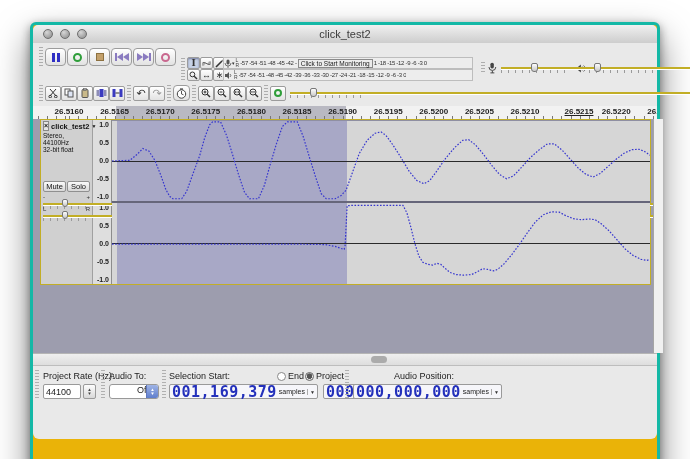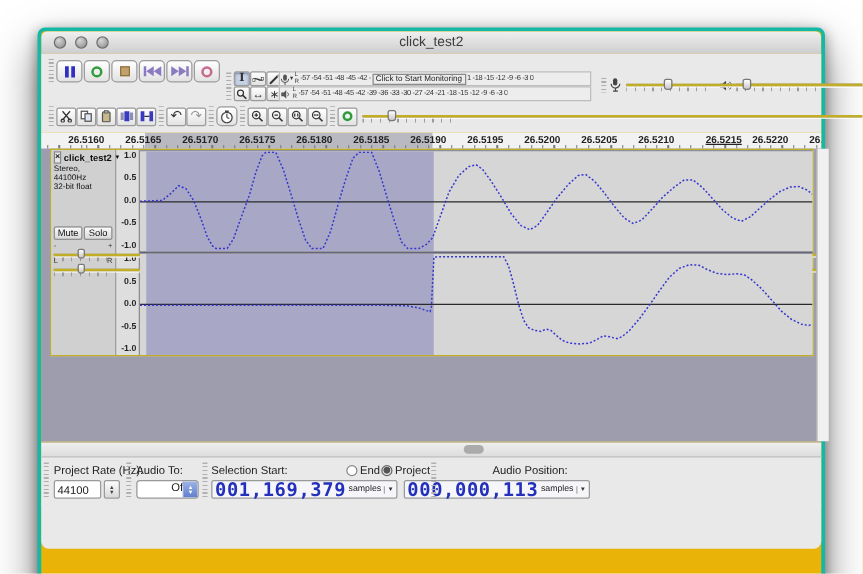--- a/index.html
+++ b/index.html
@@ -503,18 +503,25 @@
       <div class="numfield" style="margin-left:5px;">
         <span class="digits">000,000,113</span>
         <span class="unit">samples</span>
         <span class="ddarrow">▼</span>
       </div>
     </div>
 
     <div class="sep" style="left:312px;"></div>
 
     <span class="sb-label" style="left:320px;margin-left:41px;">Audio Position:</span>
+    <div class="sb-row2" style="left:320px;">
+      <div class="numfield">
+        <span class="digits">000,000,000</span>
+        <span class="unit">samples</span>
+        <span class="ddarrow">▼</span>
+      </div>
+    </div>
   </div>
 
   <div class="bottom-filler"></div>
 </div>
 
 </div>
 
 </body></html>

